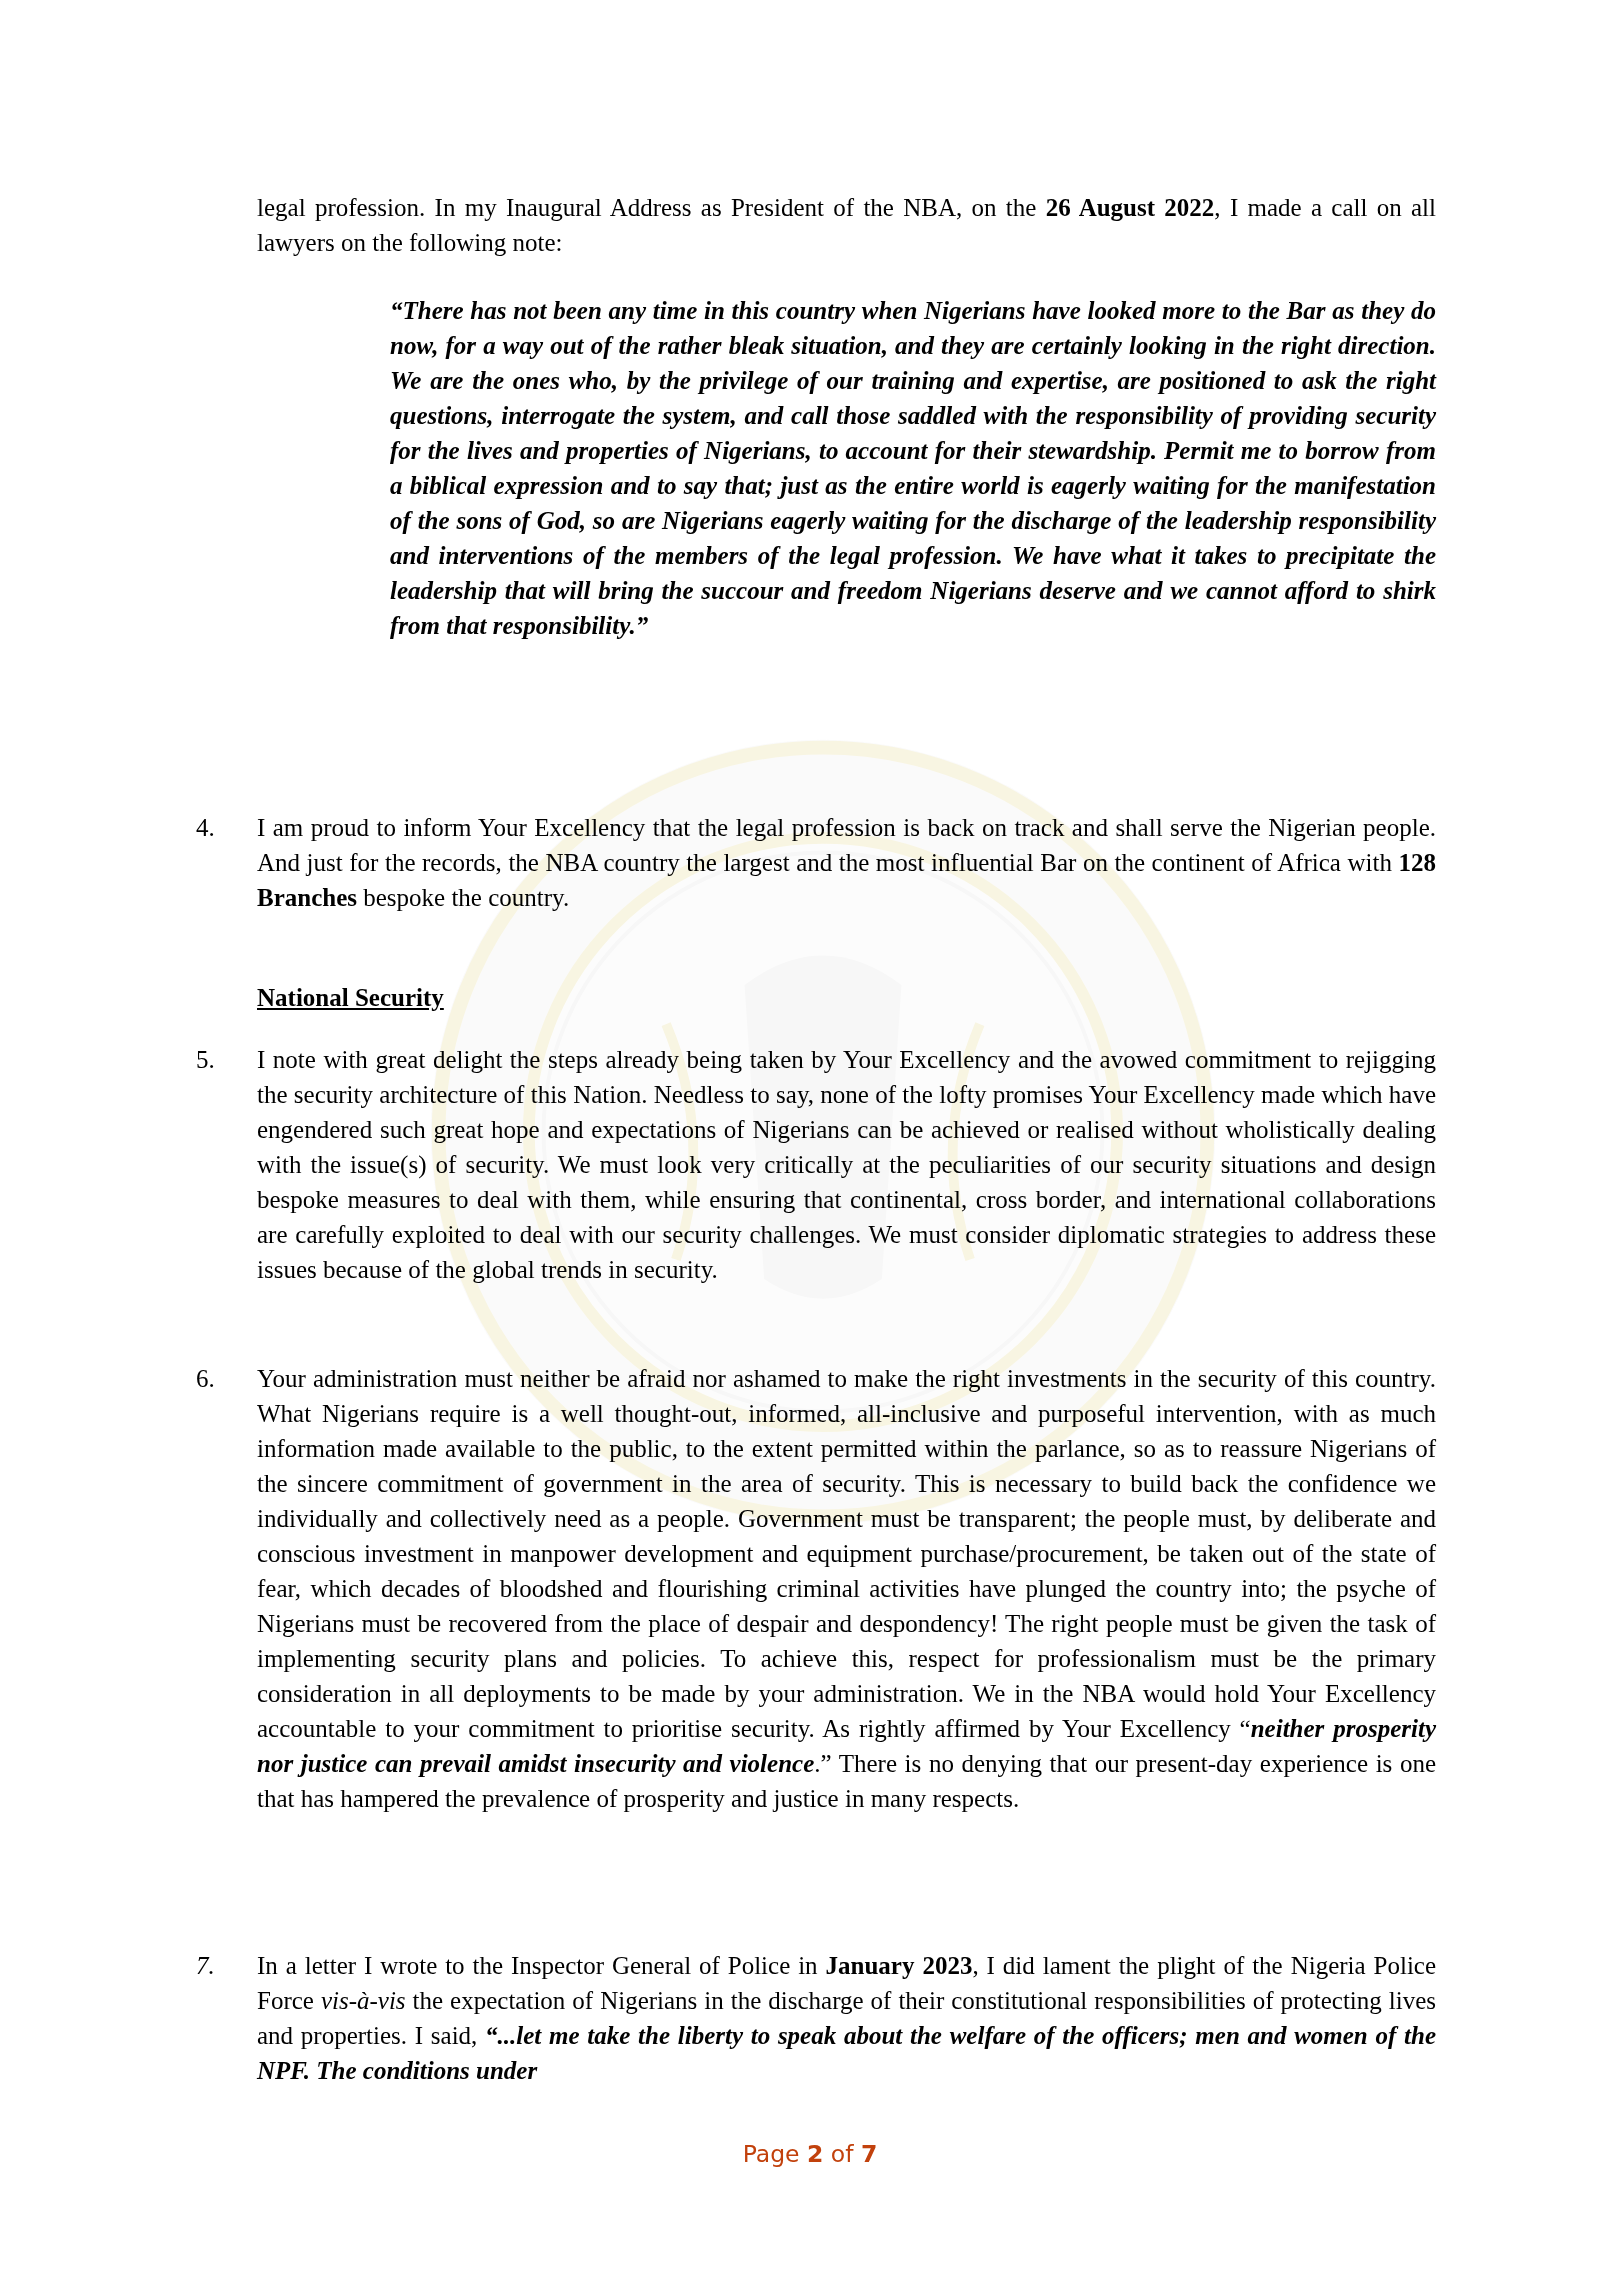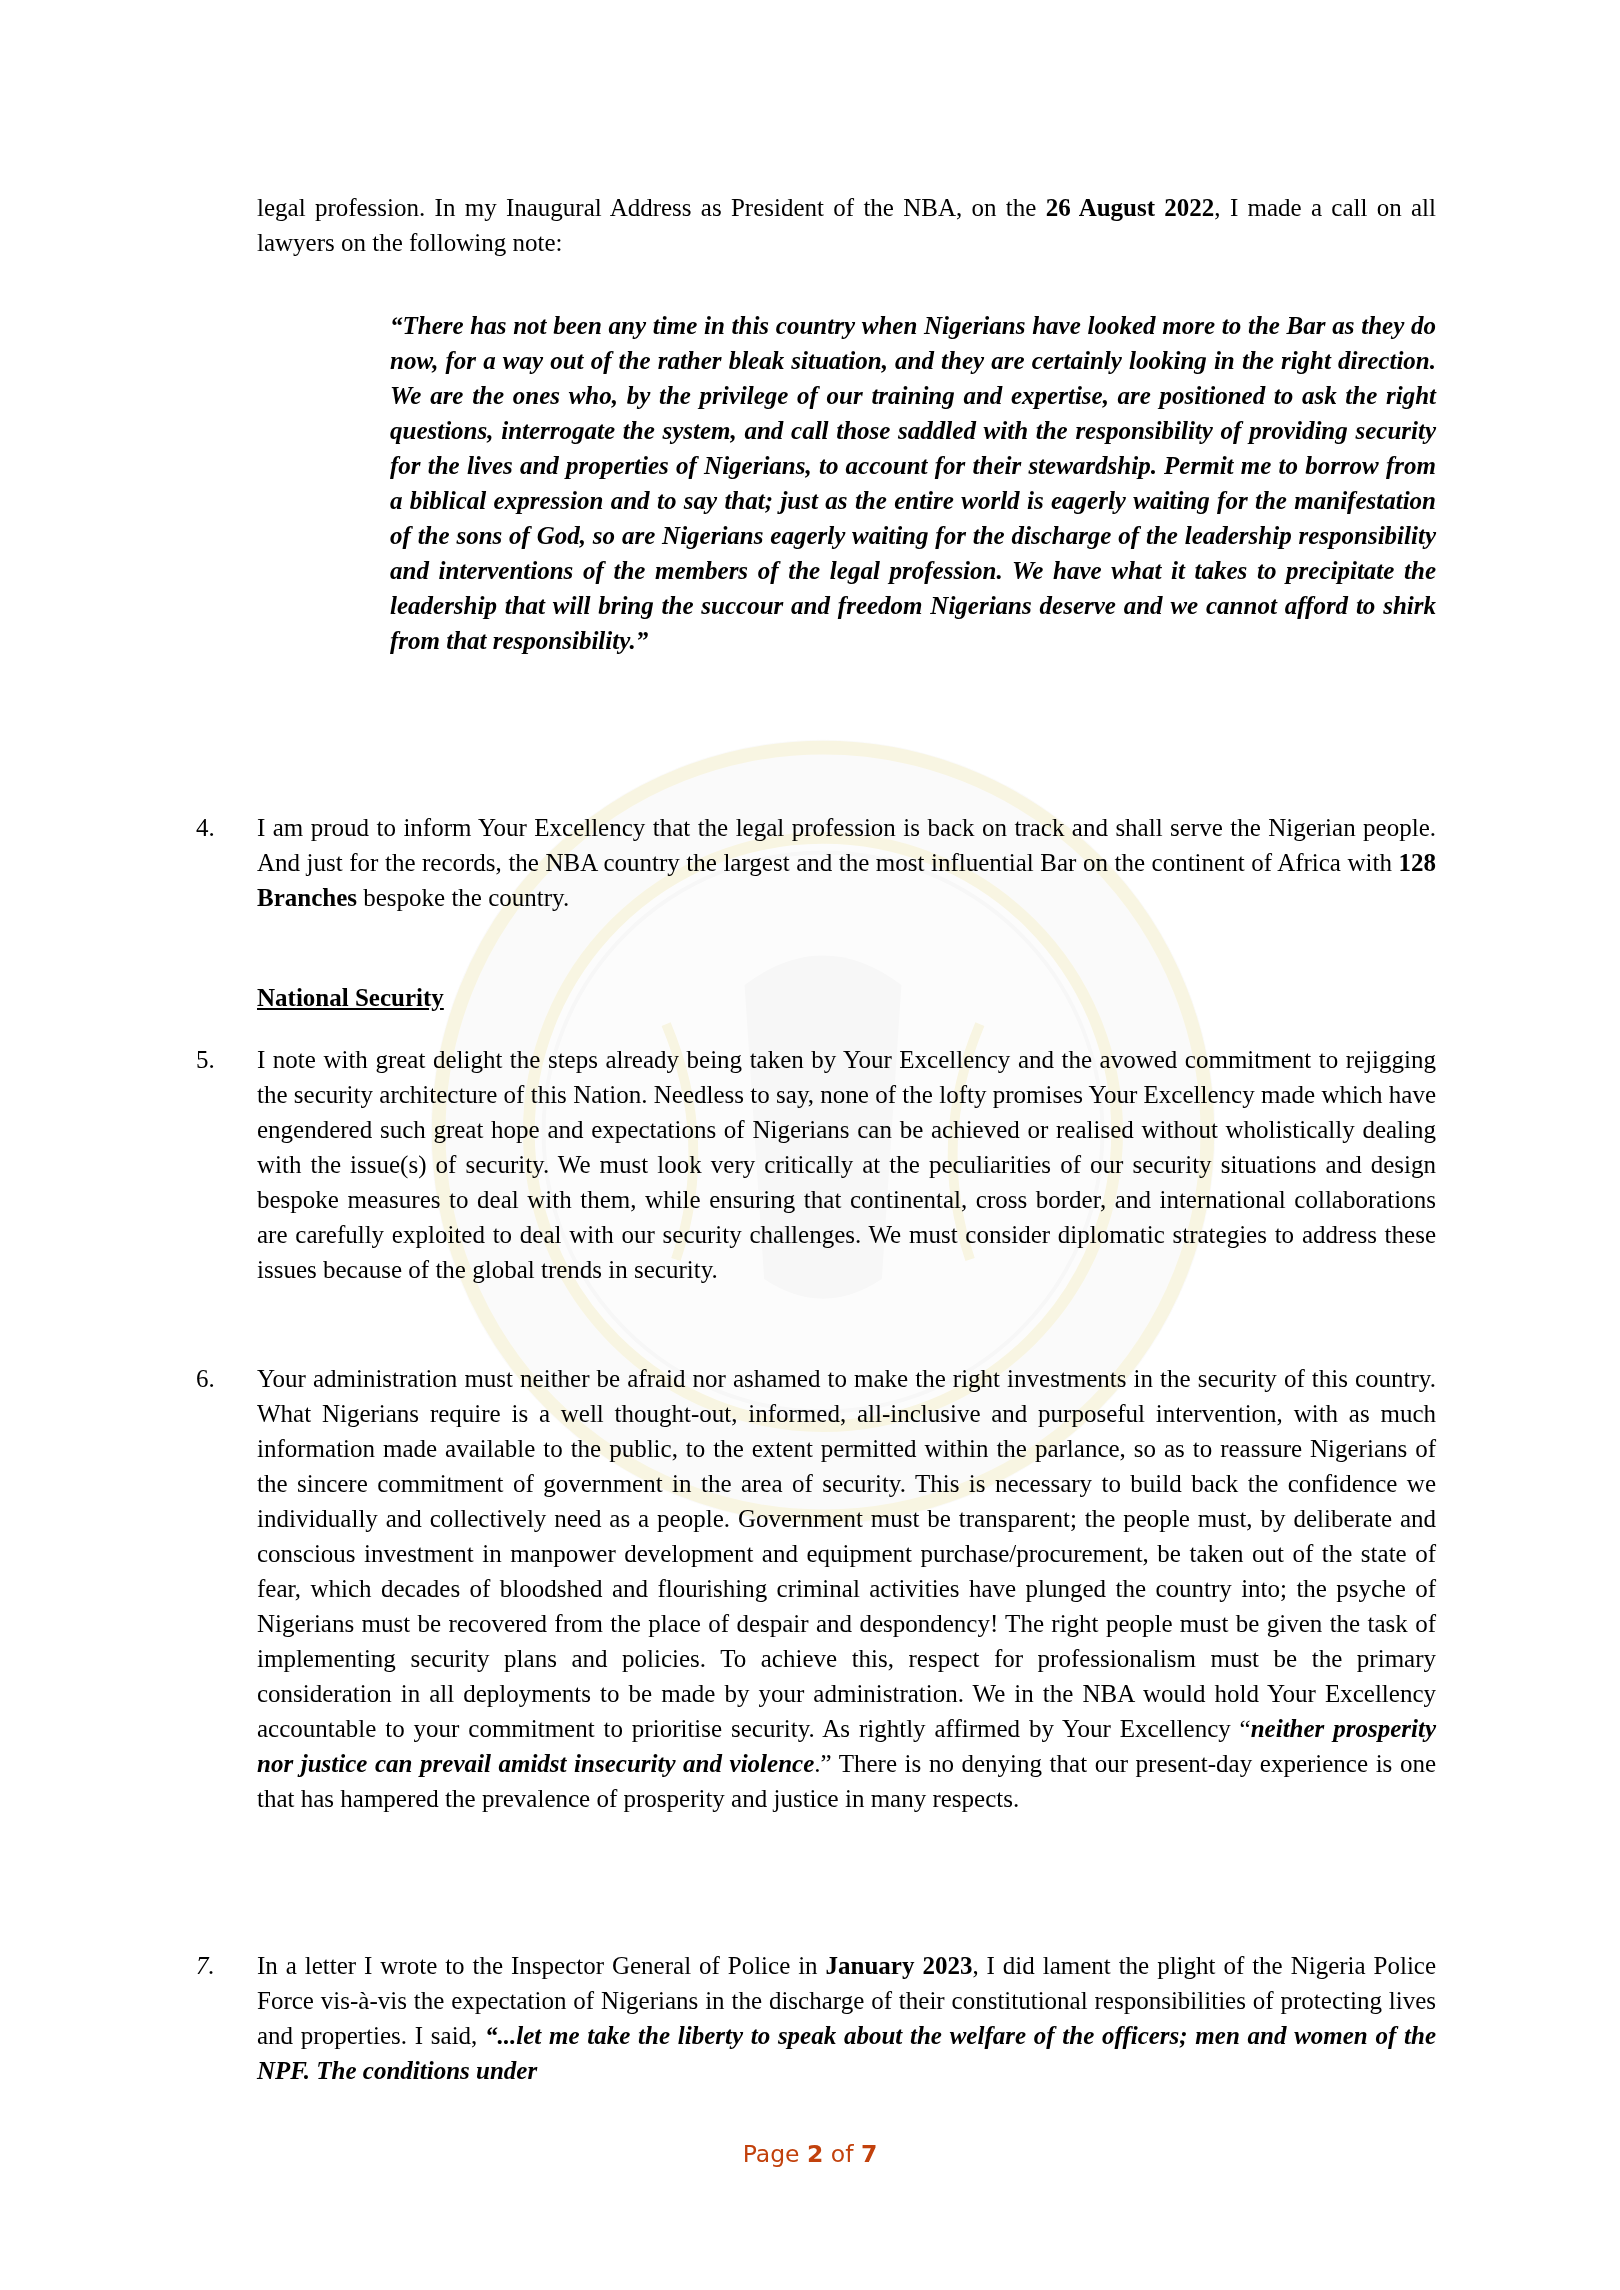--- a/index.html
+++ b/index.html
@@ -7,33 +7,33 @@
     .page {
       position: absolute; left: 0; top: 0; width: 1620px; height: 1641px;
       font-family: "Liberation Serif", serif; color: #000; font-size: 25px; line-height: 35px;
     }
     .watermark {
       position: absolute; left: 421px; top: 730px; width: 804px; height: 804px;
       pointer-events: none; opacity: 0.55;
     }
     p { margin: 0; text-align: justify; }
     .intro { position: absolute; left: 257px; top: 190px; width: 1179px; }
-    .quote { position: absolute; left: 390px; top: 308px; width: 1046px; font-weight: bold; font-style: italic; }
+    .quote { position: absolute; left: 390px; top: 293px; width: 1046px; font-weight: bold; font-style: italic; }
     .item { position: absolute; left: 196px; width: 1240px; }
     .item .num { position: absolute; left: 0; top: 0; width: 49px; }
     .item .num.it { font-style: italic; }
     .item p { margin-left: 61px; }
     .heading { position: absolute; left: 257px; top: 980px; font-weight: bold; text-decoration: underline; }
     .footer {
       position: absolute; left: 0; width: 1620px; top: 2137px; text-align: center;
       font-family: "DejaVu Sans", sans-serif; font-size: 23.5px; color: #c2410c;
     }
     b { font-weight: bold; }
     .bi { font-weight: bold; font-style: italic; }
-    .i { }
+    .i { font-style: italic; }
   </style>
 </head>
 <body>
 
 <div class="page">
 
   <svg class="watermark" viewBox="0 0 820 820">
     <circle cx="410" cy="410" r="400" fill="#f7f7f7"></circle>
     <circle cx="410" cy="410" r="392" fill="none" stroke="#f4eecb" stroke-width="14"></circle>
     <circle cx="410" cy="410" r="300" fill="#fbfbfb"></circle>

